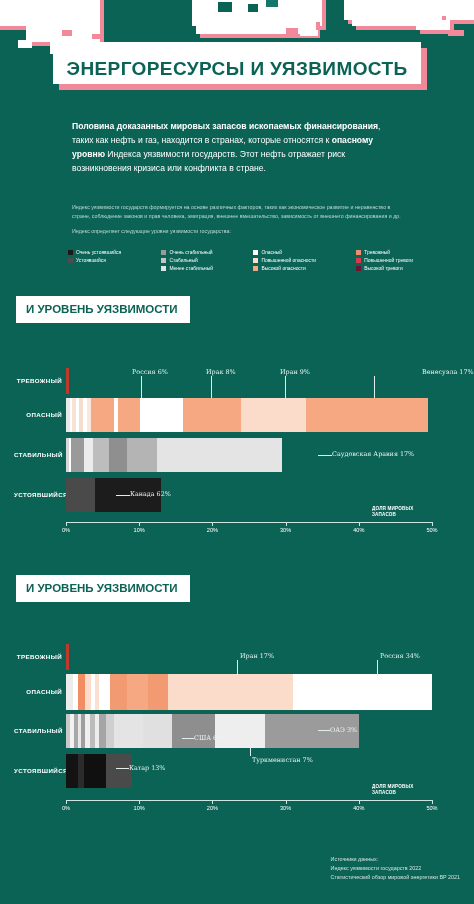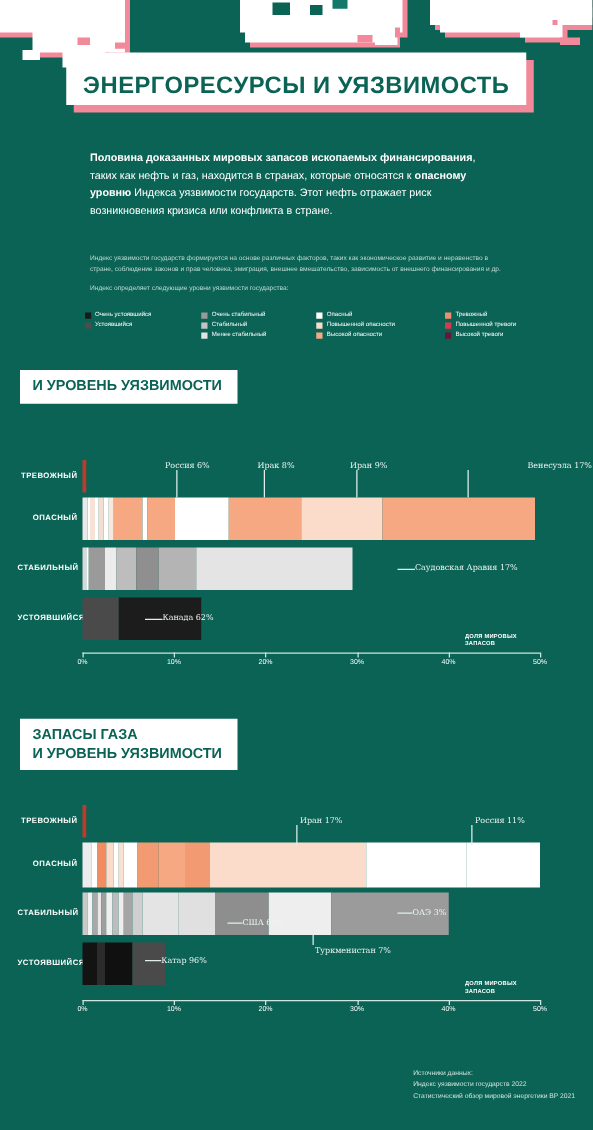--- a/index.html
+++ b/index.html
@@ -233,21 +233,20 @@
       <div class="tick" style="left: 366px;"></div>
       <div class="ticklbl" style="left: 366px;">50%</div>
     </div>
     <div class="axiscap" style="left: 372px; top: 146px;">
       <div>ДОЛЯ МИРОВЫХ</div>
       <div>ЗАПАСОВ</div>
     </div>
   </div>
 
 <div class="sec-head" style="top:575px;">
-  <div>ЗАПАСЫ ГАЗА</div>
   <div>И УРОВЕНЬ УЯЗВИМОСТИ</div>
 </div>
 <div class="chart" id="chart-gas" style="top:638px;height:178px;">
     <div class="rowlabel" style="top: 15px;">ТРЕВОЖНЫЙ</div>
     <div class="bar" style="top: 6px; height: 26px; width: 2.928px;">
       <div class="seg" style="width: 2.928px; background: rgb(192, 57, 43);"></div>
     </div>
     <div class="rowlabel" style="top: 50px;">ОПАСНЫЙ</div>
     <div class="bar" style="top: 36px; height: 36px; width: 366px;">
       <div class="seg" style="width: 7.32px; background: rgb(236, 236, 236);"></div>
@@ -284,27 +283,27 @@
     </div>
     <div class="rowlabel" style="top: 129px;">УСТОЯВШИЙСЯ</div>
     <div class="bar" style="top: 116px; height: 34px; width: 65.88px;">
       <div class="seg" style="width: 11.712px; background: rgb(19, 19, 19);"></div>
       <div class="seg" style="width: 5.856px; background: rgb(43, 43, 43);"></div>
       <div class="seg" style="width: 21.96px; background: rgb(16, 16, 16);"></div>
       <div class="seg" style="width: 26.352px; background: rgb(74, 74, 74);"></div>
     </div>
     <div class="annot" style="left: 240px; top: 14px;">Иран 17%</div>
     <div class="leader" style="left: 237px; top: 22px; height: 16px;"></div>
-    <div class="annot" style="left: 380px; top: 14px;">Россия 11%</div>
+    <div class="annot" style="left: 380px; top: 14px;">Россия 34%</div>
     <div class="leader" style="left: 377px; top: 22px; height: 16px;"></div>
     <div class="annot" style="left: 194px; top: 96px;">США 65%</div>
     <div class="leader-h" style="left: 182px; top: 100px; width: 12px;"></div>
     <div class="annot" style="left: 252px; top: 118px;">Туркменистан 7%</div>
     <div class="leader" style="left: 250px; top: 106px; height: 12px;"></div>
-    <div class="annot" style="left: 129px; top: 126px;">Катар 96%</div>
+    <div class="annot" style="left: 129px; top: 126px;">Катар 13%</div>
     <div class="leader-h" style="left: 116px; top: 130px; width: 13px;"></div>
     <div class="annot" style="left: 330px; top: 88px;">ОАЭ 3%</div>
     <div class="leader-h" style="left: 318px; top: 92px; width: 12px;"></div>
     <div class="axis" style="top: 162px;">
       <div class="axisline"></div>
       <div class="tick" style="left: 0px;"></div>
       <div class="ticklbl" style="left: 0px;">0%</div>
       <div class="tick" style="left: 73.2px;"></div>
       <div class="ticklbl" style="left: 73.2px;">10%</div>
       <div class="tick" style="left: 146.4px;"></div>

